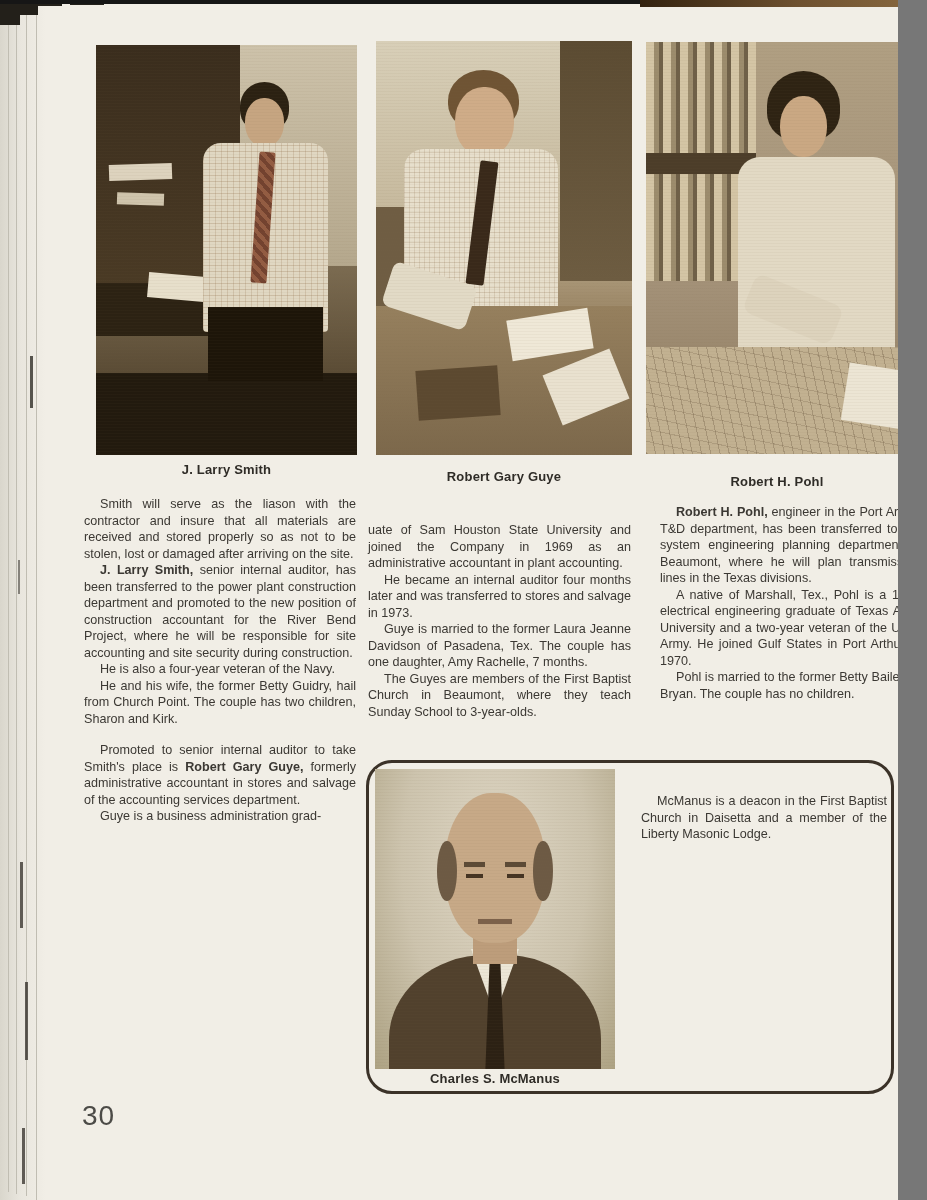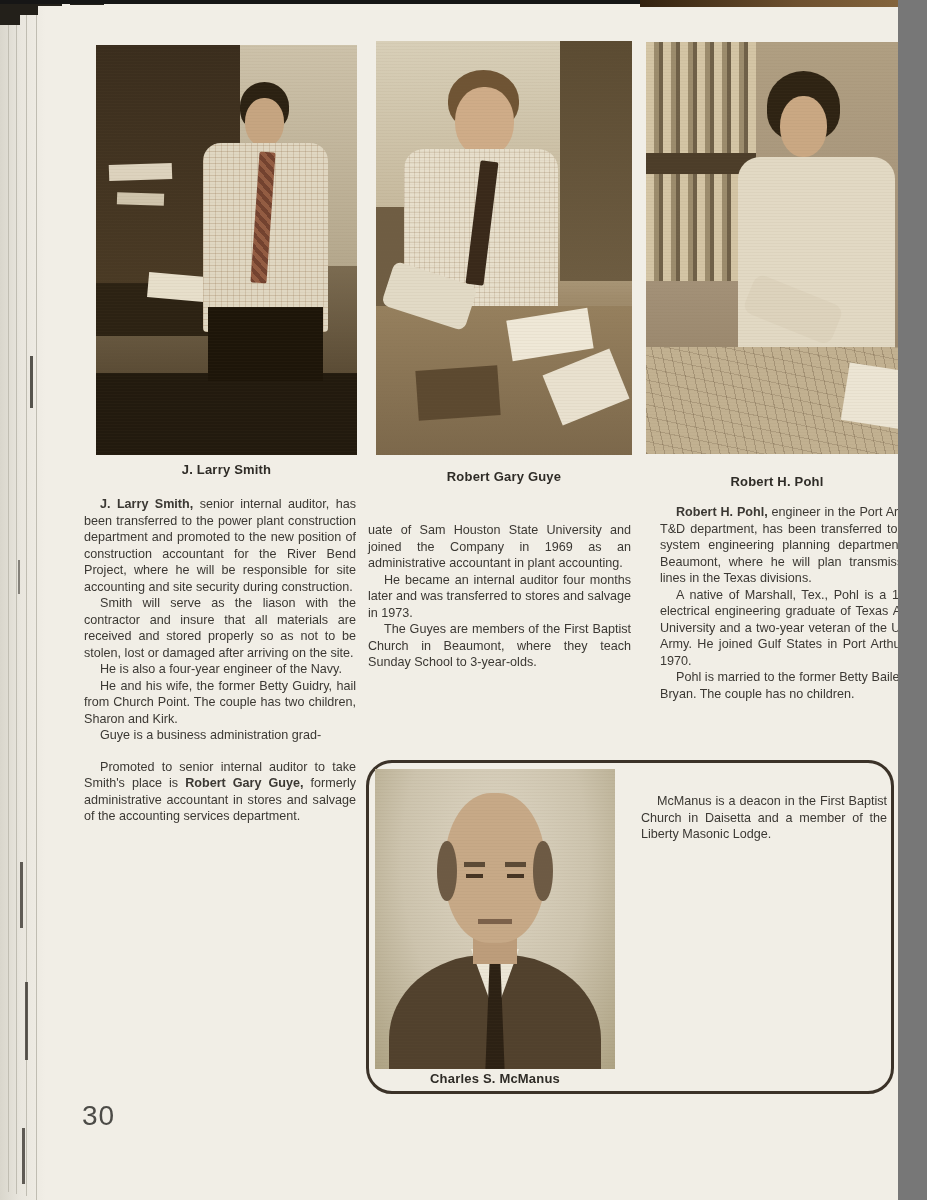--- a/index.html
+++ b/index.html
@@ -101,31 +101,32 @@
     <div style="left:51%;top:13%;width:18%;height:15%;background:#caa883;border-radius:48%;"></div>
     <div style="left:35%;top:28%;width:60%;height:48%;border-radius:22px 22px 0 0;background:#e2d9c4;"></div>
     <div style="left:38%;top:60%;width:36%;height:10%;background:#ddd3bd;transform:rotate(22deg);border-radius:10px;"></div>
     <div style="left:0;top:74%;width:100%;height:26%;background:#c2b191;background-image:repeating-linear-gradient(78deg,rgba(90,70,48,.28) 0 1px,transparent 1px 9px),repeating-linear-gradient(12deg,rgba(90,70,48,.2) 0 1px,transparent 1px 12px);"></div>
     <div style="left:76%;top:79%;width:24%;height:14%;background:#ece5d4;transform:rotate(9deg);"></div>
     <div class="grain"></div>
   </div>
   <div class="caption" style="left:646px;top:474px;width:262px;">Robert H. Pohl</div>
 
   <div class="col" style="left:84px;top:496px;width:272px;">
+    <p class="para"><span>Smith will serve as the liason with the contractor and insure that all materials are received and stored properly so as not to be stolen, lost or damaged after arriving on the site.</span></p>
     <p class="para"><strong class="b">J. Larry Smith,</strong><span> senior internal auditor, has been transferred to the power plant construction department and promoted to the new position of construction accountant for the River Bend Project, where he will be responsible for site accounting and site security during construction.</span></p>
-    <p class="para"><span>Smith will serve as the liason with the contractor and insure that all materials are received and stored properly so as not to be stolen, lost or damaged after arriving on the site.</span></p>
-    <p class="para"><span>He is also a four-year engineer of the Navy.</span></p>
+    <p class="para"><span>He is also a four-year veteran of the Navy.</span></p>
     <p class="para"><span>He and his wife, the former Betty Guidry, hail from Church Point. The couple has two children, Sharon and Kirk.</span></p>
+    <p class="para gap-top"><span>Promoted to senior internal auditor to take Smith's place is </span><strong class="b">Robert Gary Guye,</strong><span> formerly administrative accountant in stores and salvage of the accounting services department.</span></p>
     <p class="para"><span>Guye is a business administration grad-</span></p>
-    <p class="para gap-top"><span>Promoted to senior internal auditor to take Smith's place is </span><strong class="b">Robert Gary Guye,</strong><span> formerly administrative accountant in stores and salvage of the accounting services department.</span></p>
   </div>
 
   <div class="col" style="left:368px;top:496px;width:263px;margin-top:26px;">
     <p class="para no-indent"><span>uate of Sam Houston State University and joined the Company in 1969 as an administrative accountant in plant accounting.</span></p>
     <p class="para"><span>He became an internal auditor four months later and was transferred to stores and salvage in 1973.</span></p>
+    <p class="para"><span>Guye is married to the former Laura Jeanne Davidson of Pasadena, Tex. The couple has one daughter, Amy Rachelle, 7 months.</span></p>
     <p class="para"><span>The Guyes are members of the First Baptist Church in Beaumont, where they teach Sunday School to 3-year-olds.</span></p>
   </div>
 
   <div class="col" style="left:660px;top:504px;width:260px;">
     <p class="para"><strong class="b">Robert H. Pohl,</strong><span> engineer in the Port Arthur T&amp;D department, has been transferred to the system engineering planning department in Beaumont, where he will plan transmission lines in the Texas divisions.</span></p>
     <p class="para"><span>A native of Marshall, Tex., Pohl is a 1970 electrical engineering graduate of Texas A&amp;M University and a two-year veteran of the U. S. Army. He joined Gulf States in Port Arthur in 1970.</span></p>
     <p class="para"><span>Pohl is married to the former Betty Bailey of Bryan. The couple has no children.</span></p>
   </div>
 
   <div class="feature-box">

